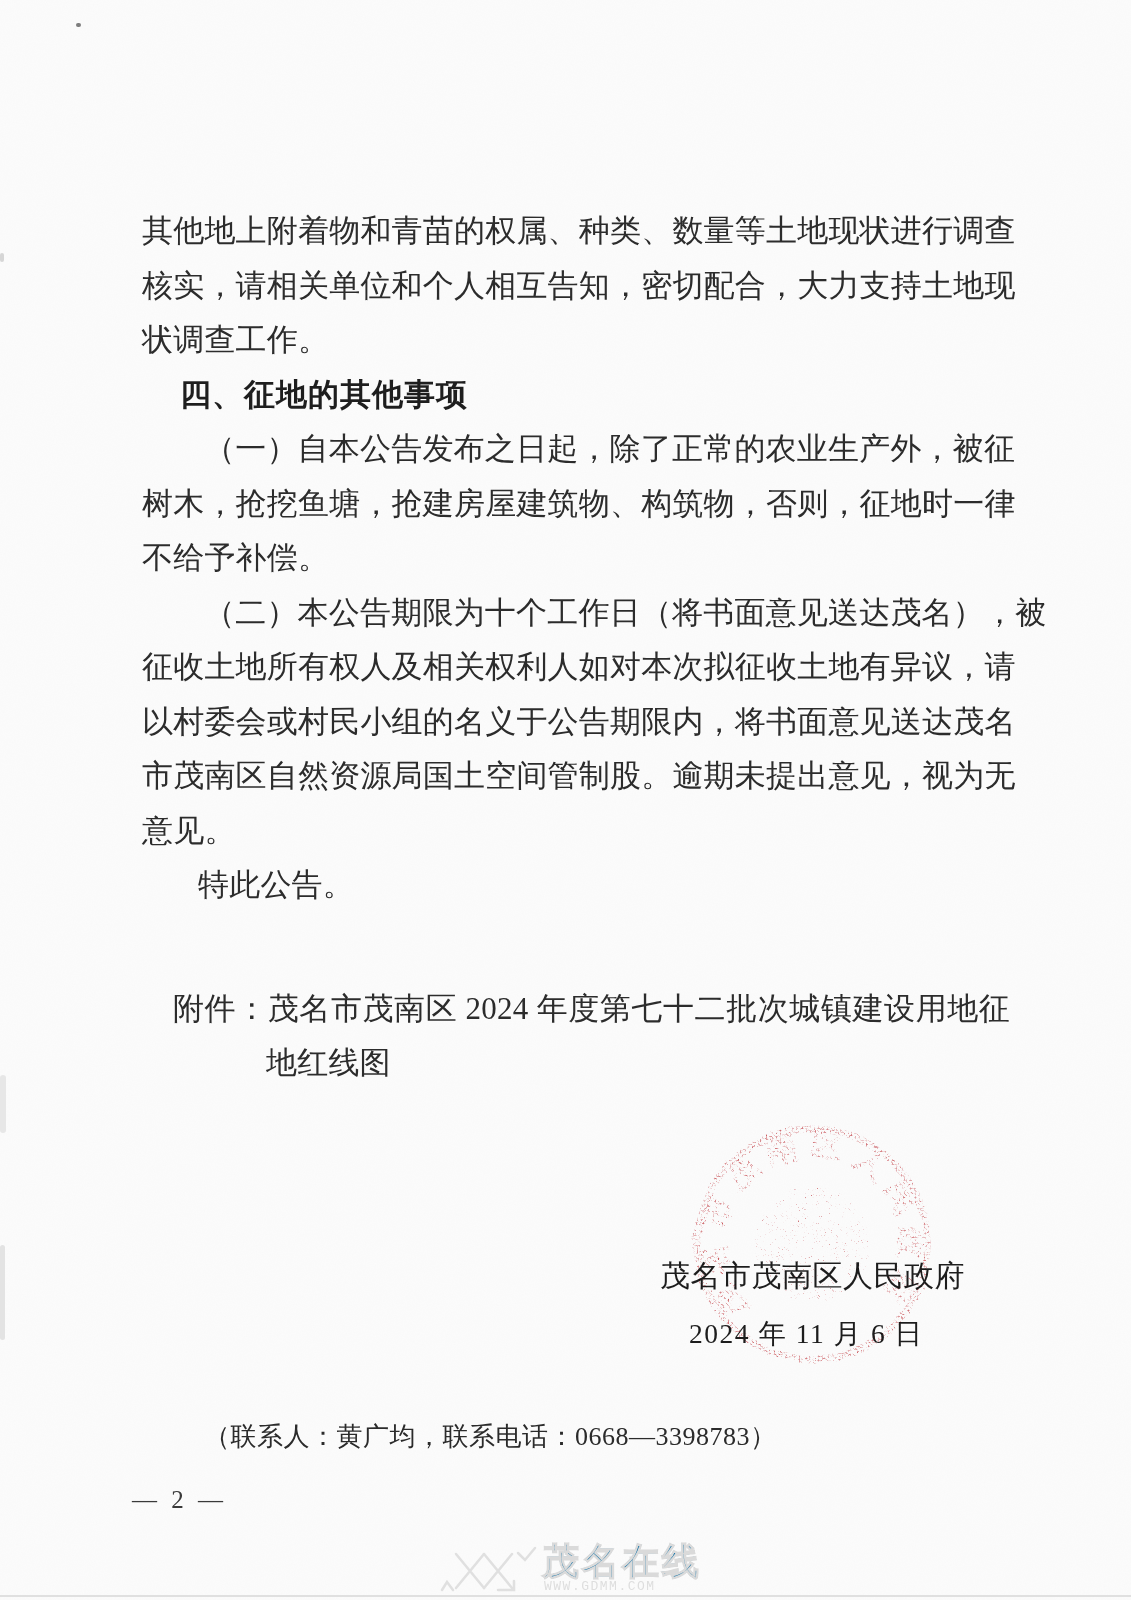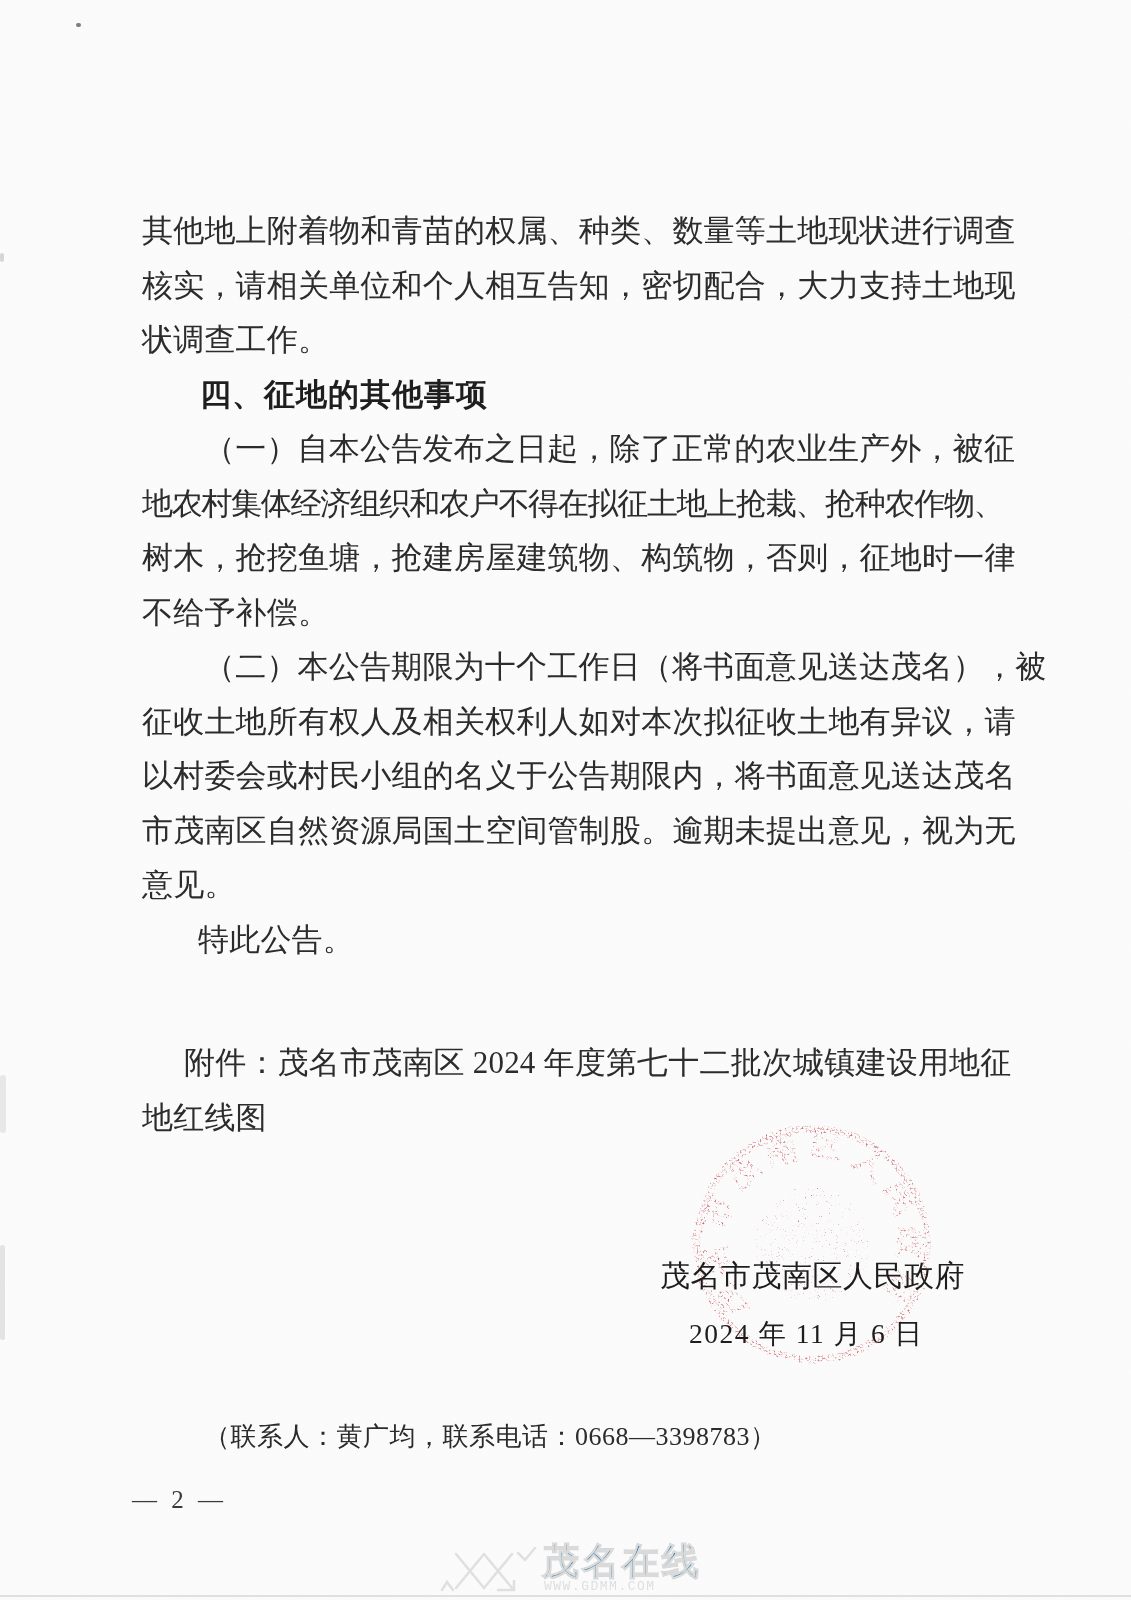--- a/index.html
+++ b/index.html
@@ -14,28 +14,28 @@
   
   .doc{
     position:absolute;left:142px;top:204px;width:868px;
     font-size:31px;line-height:54.5px;letter-spacing:.2px;
   }
   .line{height:54.5px;text-align:justify;text-align-last:justify;white-space:nowrap;}
   .line.lastline{text-align:left;text-align-last:left;}
   .line.tight{text-align:left;text-align-last:left;letter-spacing:-1.3px;}
   .line.indent2{text-indent:62px;}
   .heading{
-    height:54.5px;margin-left:58px;text-align:left;text-align-last:left;
+    height:54.5px;margin-left:38px;text-align:left;text-align-last:left;
     font-family:"Liberation Sans","DejaVu Sans",sans-serif;
     font-weight:700;color:#1e1e1e;letter-spacing:1px;
   }
   .closing{height:54.5px;margin-left:56px;text-align:left;text-align-last:left;}
   .spacer{height:69px;}
-  .attach1{height:54.5px;margin-left:42px;text-align:justify;text-align-last:justify;white-space:nowrap;}
-  .attach2{height:54.5px;text-align:left;text-align-last:left;}
+  .attach1{height:54.5px;margin-left:31px;text-align:justify;text-align-last:justify;white-space:nowrap;}
+  .attach2{height:54.5px;margin-left:124px;text-align:left;text-align-last:left;}
 
   
   .issuer{
     position:absolute;left:660px;top:1256px;font-size:30px;color:#1d1d1d;
     letter-spacing:.5px;white-space:nowrap;z-index:2;
   }
   .issue-date{
     position:absolute;left:689px;top:1316px;font-size:27.5px;color:#1d1d1d;
     letter-spacing:1.5px;white-space:nowrap;z-index:2;
   }
@@ -100,21 +100,20 @@
     <div>
       <div class="line">其他地上附着物和青苗的权属、种类、数量等土地现状进行调查</div>
       <div class="line">核实，请相关单位和个人相互告知，密切配合，大力支持土地现</div>
       <div class="line lastline">状调查工作。</div>
     </div>
 
     <div class="heading">四、征地的其他事项</div>
 
     <div>
       <div class="line indent2">（一）自本公告发布之日起，除了正常的农业生产外，被征</div>
-      <div class="line tight">地农村集体经济组织和农户不得在拟征土地上抢栽、抢种农作物、</div>
       <div class="line">树木，抢挖鱼塘，抢建房屋建筑物、构筑物，否则，征地时一律</div>
       <div class="line lastline">不给予补偿。</div>
     </div>
 
     <div>
       <div class="line indent2">（二）本公告期限为十个工作日（将书面意见送达茂名），被</div>
       <div class="line">征收土地所有权人及相关权利人如对本次拟征收土地有异议，请</div>
       <div class="line">以村委会或村民小组的名义于公告期限内，将书面意见送达茂名</div>
       <div class="line">市茂南区自然资源局国土空间管制股。逾期未提出意见，视为无</div>
       <div class="line lastline">意见。</div>

